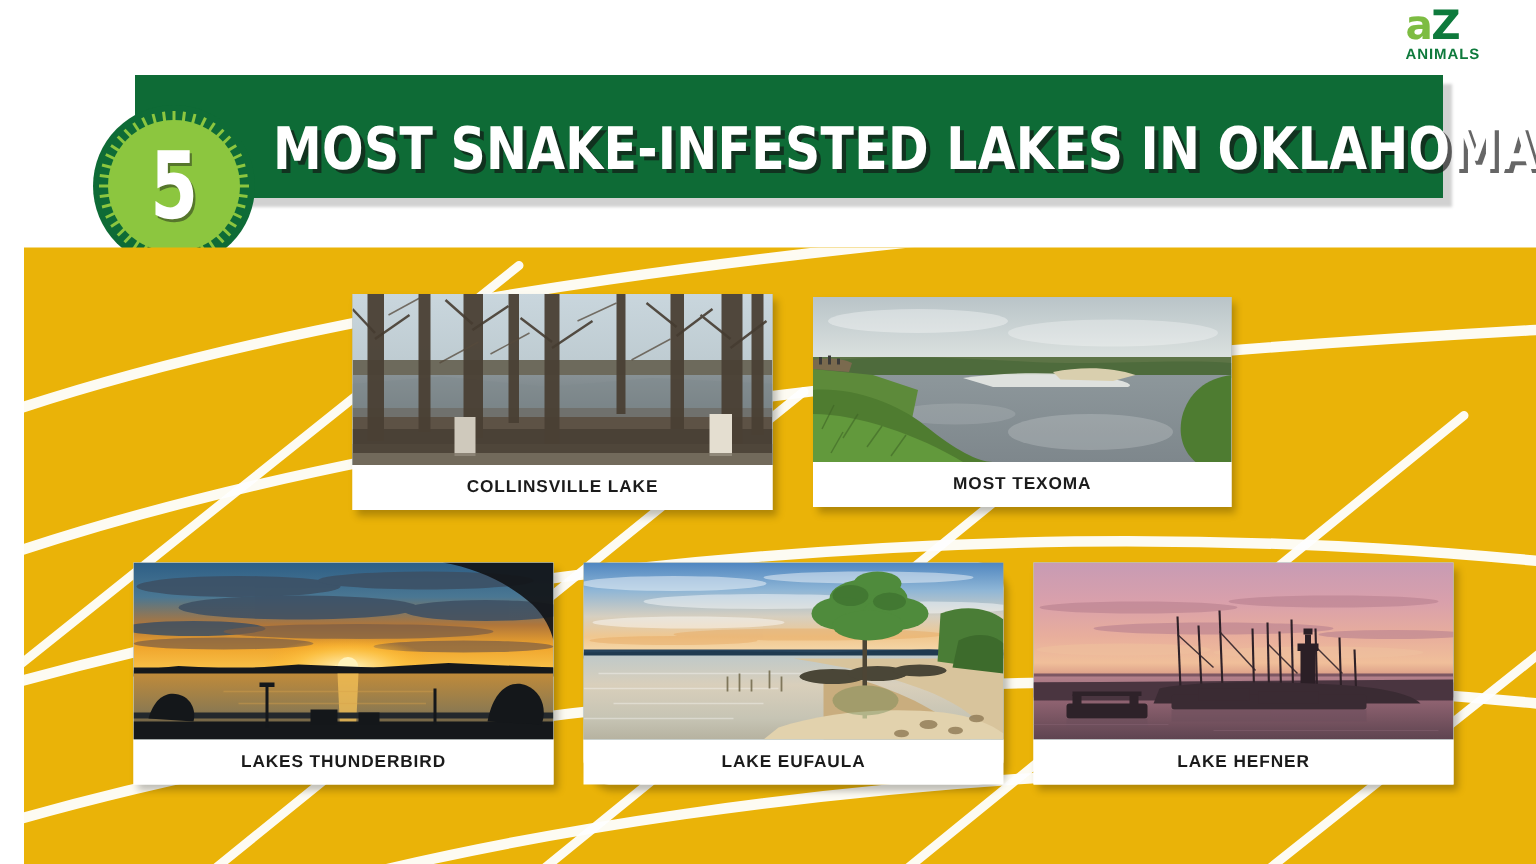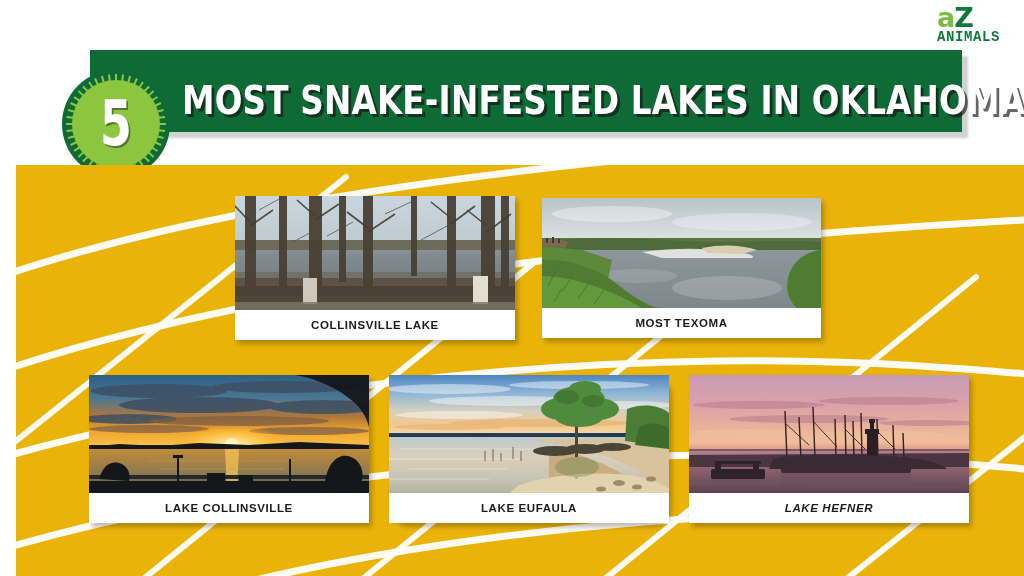--- a/index.html
+++ b/index.html
@@ -9,21 +9,21 @@
     font-family:"Liberation Sans", sans-serif;
     -webkit-font-smoothing:antialiased;
   }
   .page{position:relative;width:1024px;height:576px;background:#fff;}
 
   
   .logo{position:absolute;top:4px;right:31px;width:56px;height:42px;}
   .logo .az{font-family:"DejaVu Sans", sans-serif;font-weight:bold;font-size:27px;line-height:27px;letter-spacing:-1px;}
   .logo .az .a{color:#7DBC42;}
   .logo .az .z{color:#0E7A3C;}
-  .logo .animals{font-family:Liberation Mono, monospace;font-weight:bold;font-size:14px;letter-spacing:0.6px;color:#0E7A3C;line-height:10px;margin-top:1px;}
+  .logo .animals{font-family:Liberation Sans, sans-serif;font-weight:bold;font-size:10px;letter-spacing:0.6px;color:#0E7A3C;line-height:10px;margin-top:1px;}
 
   
   .header{position:absolute;left:0;top:42px;width:1024px;height:100px;}
   .banner{
     position:absolute;left:90px;top:8px;width:872px;height:82px;
     background:#0E6B36;
   }
   .banner-shadow{
     position:absolute;left:96px;top:14px;width:872px;height:82px;
     background:rgba(0,0,0,0.18);
@@ -78,21 +78,21 @@
     font-family:"Liberation Sans", sans-serif;
   }
   .c1{left:219px;top:31px;width:280px;}
   .c1 .photo{height:114px;}
   .c2{left:526px;top:33px;width:279px;}
   .c2 .photo{height:110px;}
   .c3{left:73px;top:210px;width:280px;}
   .c3 .photo{height:118px;}
   .c4{left:373px;top:210px;width:280px;border-radius:17px;}
   .c4 .photo{height:118px;}
-  .c5{left:673px;top:210px;width:280px;font-style:italic;}
+  .c5{left:673px;top:210px;width:280px;}
   .c5 .photo{height:118px;}
 
   .photo svg{position:absolute;left:0;top:0;width:100%;height:100%;display:block;}
 </style>
 </head>
 <body>
 
 <div class="page">
 
   <div class="logo">
@@ -337,21 +337,21 @@
             <rect x="84" y="80" width="10" height="3"></rect>
             <rect x="200" y="84" width="2" height="24"></rect>
             <path d="M10,104 C14,90 22,86 30,88 C38,90 42,98 40,106 Z"></path>
             <path d="M236,106 C240,84 252,78 262,82 C272,86 276,98 272,108 Z"></path>
             <rect x="118" y="98" width="18" height="10"></rect>
             <rect x="150" y="100" width="14" height="8"></rect>
           </g>
           <path d="M206,0 C230,4 250,14 266,28 C274,36 278,44 280,52 L280,0 Z" fill="#121518" opacity="0.92"></path>
         </svg>
       </div>
-      <div class="caption">LAKE COLLINSVILLE</div>
+      <div class="caption">LAKES THUNDERBIRD</div>
     </div>
 
     <div class="card c4">
       <div class="photo">
         <svg viewBox="0 0 280 118" preserveAspectRatio="none">
           <defs>
             <linearGradient id="g4sky" x1="0" y1="0" x2="0" y2="1">
               <stop offset="0%" stop-color="#4f86c0"></stop>
               <stop offset="30%" stop-color="#8fb6d6"></stop>
               <stop offset="58%" stop-color="#d6cfc0"></stop>

